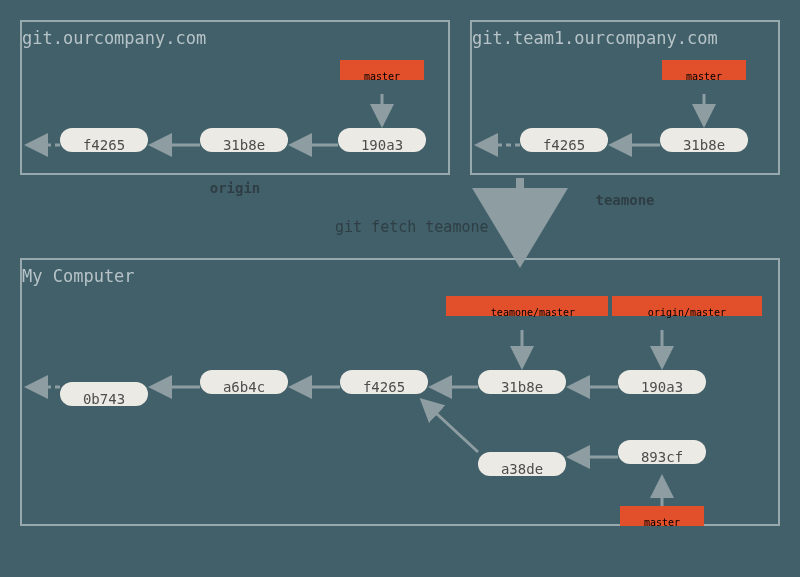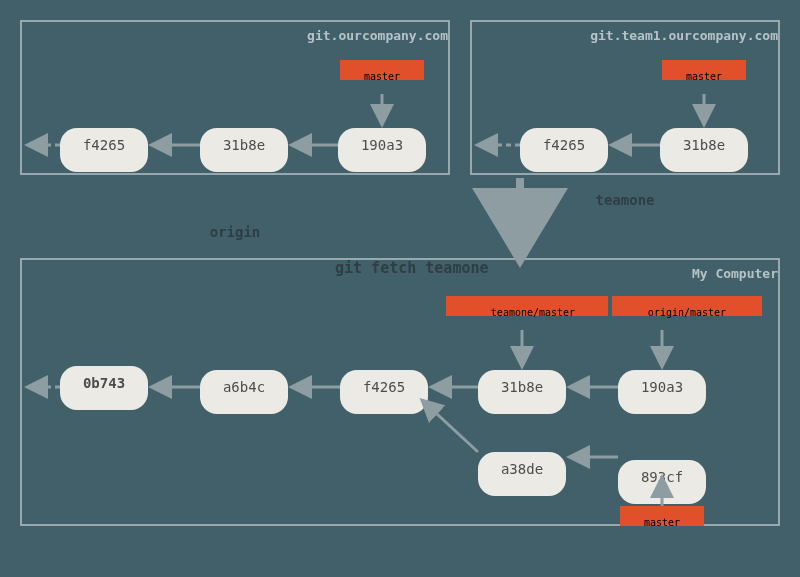--- a/index.html
+++ b/index.html
@@ -15,73 +15,71 @@
   }
   .panel {
     position: absolute;
     border: 2px solid #98a9ae;
     box-sizing: border-box;
   }
   .panel-title {
     position: absolute;
     top: 6px;
     width: 100%;
-    text-align: right;
+    text-align: left;
     color: #b7c3c7;
-    font-size: 13px;
-    font-weight: bold;
+    font-size: 17px;
   }
   .panel-label {
     position: absolute;
     color: #2f3e44;
     font-weight: bold;
     font-size: 14px;
     text-align: center;
   }
   .commit {
     position: absolute;
     width: 88px;
-    height: 44px;
+    height: 24px;
     border-radius: 17px;
     background: #eceae4;
     text-align: center;
     line-height: 34px;
     color: #4d4d4d;
     font-size: 14px;
   }
   .branch {
     position: absolute;
     background: #e24f2b;
     color: #000000;
     text-align: center;
     line-height: 34px;
     height: 20px;
     font-size: 10px;
   }
   .cmd-label {
     position: absolute;
     color: #2f3e44;
-    font-weight: bold;
+    font-weight: normal;
     font-size: 15px;
-    margin-top: 41px;
   }
   svg.overlay {
     position: absolute;
     left: 0; top: 0;
     width: 800px; height: 577px;
     pointer-events: none;
   }
 </style>
 </head>
 <body>
 
 <div class="panel" style="left:20px; top:20px; width:430px; height:155px;">
   <div class="panel-title">git.ourcompany.com</div>
 </div>
-<div class="panel-label" style="left:20px; top:180px; width:430px;margin-top:44px;">origin</div>
+<div class="panel-label" style="left:20px; top:180px; width:430px;">origin</div>
 
 <div class="branch" style="left:340px; top:60px; width:84px;">master</div>
 
 <div class="commit" style="left:60px;  top:128px;">f4265</div>
 <div class="commit" style="left:200px; top:128px;">31b8e</div>
 <div class="commit" style="left:338px; top:128px;">190a3</div>
 
 <div class="panel" style="left:470px; top:20px; width:310px; height:155px;">
   <div class="panel-title">git.team1.ourcompany.com</div>
 </div>
@@ -94,28 +92,28 @@
 
 <div class="cmd-label" style="left:335px; top:218px;">git fetch teamone</div>
 
 <div class="panel" style="left:20px; top:258px; width:760px; height:268px;">
   <div class="panel-title">My Computer</div>
 </div>
 
 <div class="branch" style="left:446px; top:296px; width:150px;padding-left:12px;">teamone/master</div>
 <div class="branch" style="left:612px; top:296px; width:150px;">origin/master</div>
 
-<div class="commit" style="left:60px;  top:366px;font-weight:bold;">0b743</div>
+<div class="commit" style="left:60px;  top:382px;">0b743</div>
 <div class="commit" style="left:200px; top:370px;">a6b4c</div>
 <div class="commit" style="left:340px; top:370px;">f4265</div>
 <div class="commit" style="left:478px; top:370px;">31b8e</div>
 <div class="commit" style="left:618px; top:370px;">190a3</div>
 
 <div class="commit" style="left:478px; top:440px;margin-top:12px;">a38de</div>
-<div class="commit" style="left:618px; top:460px;">893cf</div>
+<div class="commit" style="left:618px; top:440px;">893cf</div>
 
 <div class="branch" style="left:620px; top:506px; width:84px;">master</div>
 
 <svg class="overlay" viewBox="0 0 800 577">
   <defs>
     <marker id="ah" markerWidth="8" markerHeight="8" refX="6" refY="4" orient="auto">
       <path d="M0,0 L8,4 L0,8 Z" fill="#8d9da1"></path>
     </marker>
     <marker id="ahBig" markerWidth="10" markerHeight="12" refX="8" refY="6" orient="auto">
       <path d="M0,0 L10,6 L0,12 Z" fill="#8d9da1"></path>

